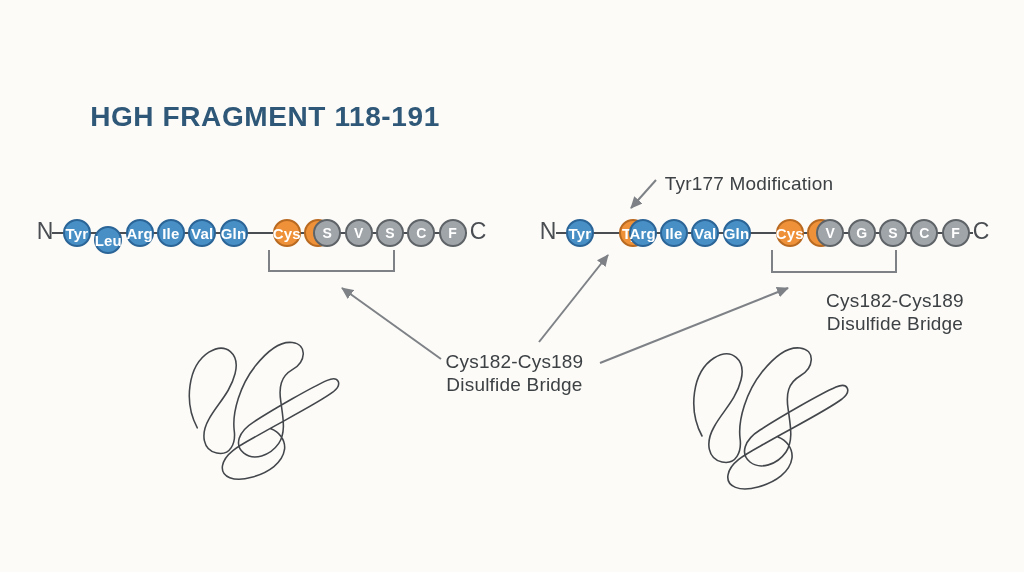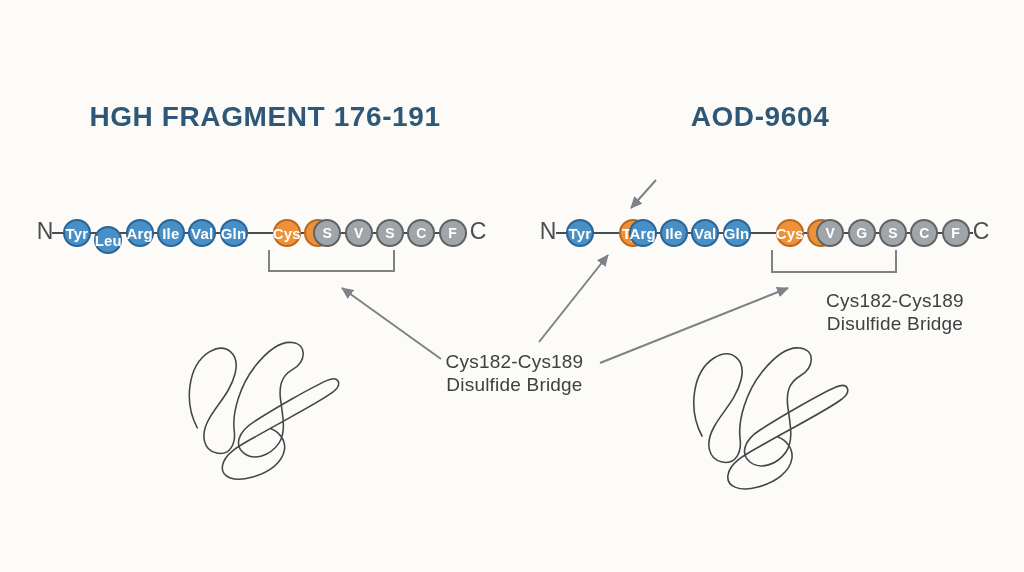--- a/index.html
+++ b/index.html
@@ -105,22 +105,21 @@
         C62,122 66,108 82,98 C102,85 142,62 158,55 C170,50 174,59 164,67 C148,79 110,98 86,112
         C68,122 52,130 50,143 C48,155 62,160 80,155 C98,150 112,140 114,126 C115,116 108,108 100,105"></path>
     </g>
 
     <line class="arrow" x1="441" y1="359" x2="342" y2="288" marker-end="url(#arrowhead)"></line>
     <line class="arrow" x1="539" y1="342" x2="608" y2="255" marker-end="url(#arrowhead)"></line>
     <line class="arrow" x1="600" y1="363" x2="788" y2="288" marker-end="url(#arrowhead)"></line>
     <line class="arrow" x1="656" y1="180" x2="631" y2="208" marker-end="url(#arrowhead)"></line>
   </svg>
 
-  <div class="title" id="left-title">HGH FRAGMENT 176-191</div>
-  <div class="title" id="right-title">AOD-9604</div>
+  <div class="title" id="left-title">HGH FRAGMENT 118-191</div>
 
   <div id="chains">
       <div class="terminal" style="position: absolute; left: 45px; top: 233px;">N</div>
       <div class="residue blue" style="position: absolute; left: 77px; top: 233px;">Tyr</div>
       <div class="residue blue" style="position: absolute; left: 108.3px; top: 240px;">Leu</div>
       <div class="residue blue" style="position: absolute; left: 139.6px; top: 233px;">Arg</div>
       <div class="residue blue" style="position: absolute; left: 170.9px; top: 233px;">Ile</div>
       <div class="residue blue" style="position: absolute; left: 202.2px; top: 233px;">Val</div>
       <div class="residue blue" style="position: absolute; left: 233.5px; top: 233px;">Gln</div>
       <div class="residue orange" style="position: absolute; left: 264.8px; top: 233px;">Cys</div>
@@ -141,20 +140,21 @@
       <div class="residue orange" style="position: absolute; left: 767.8px; top: 233px;">Cys</div>
       <div class="residue orange single" style="position: absolute; left: 799.1px; top: 233px;">R</div>
       <div class="residue gray single" style="position: absolute; left: 830.4px; top: 233px;">V</div>
       <div class="residue gray single" style="position: absolute; left: 861.7px; top: 233px;">G</div>
       <div class="residue gray single" style="position: absolute; left: 893px; top: 233px;">S</div>
       <div class="residue gray single" style="position: absolute; left: 924.3px; top: 233px;">C</div>
       <div class="residue gray single" style="position: absolute; left: 955.6px; top: 233px;">F</div>
       <div class="terminal" style="position: absolute; left: 981px; top: 233px;">C</div>
     </div>
 
+  <div class="annot" id="mod-label">Tyr177 Modification</div>
 
   <div class="annot" id="center-bridge">
     <div>Cys182-Cys189</div>
     <div>Disulfide Bridge</div>
   </div>
 
   <div class="annot" id="right-bridge">
     <div>Cys182-Cys189</div>
     <div>Disulfide Bridge</div>
   </div>

